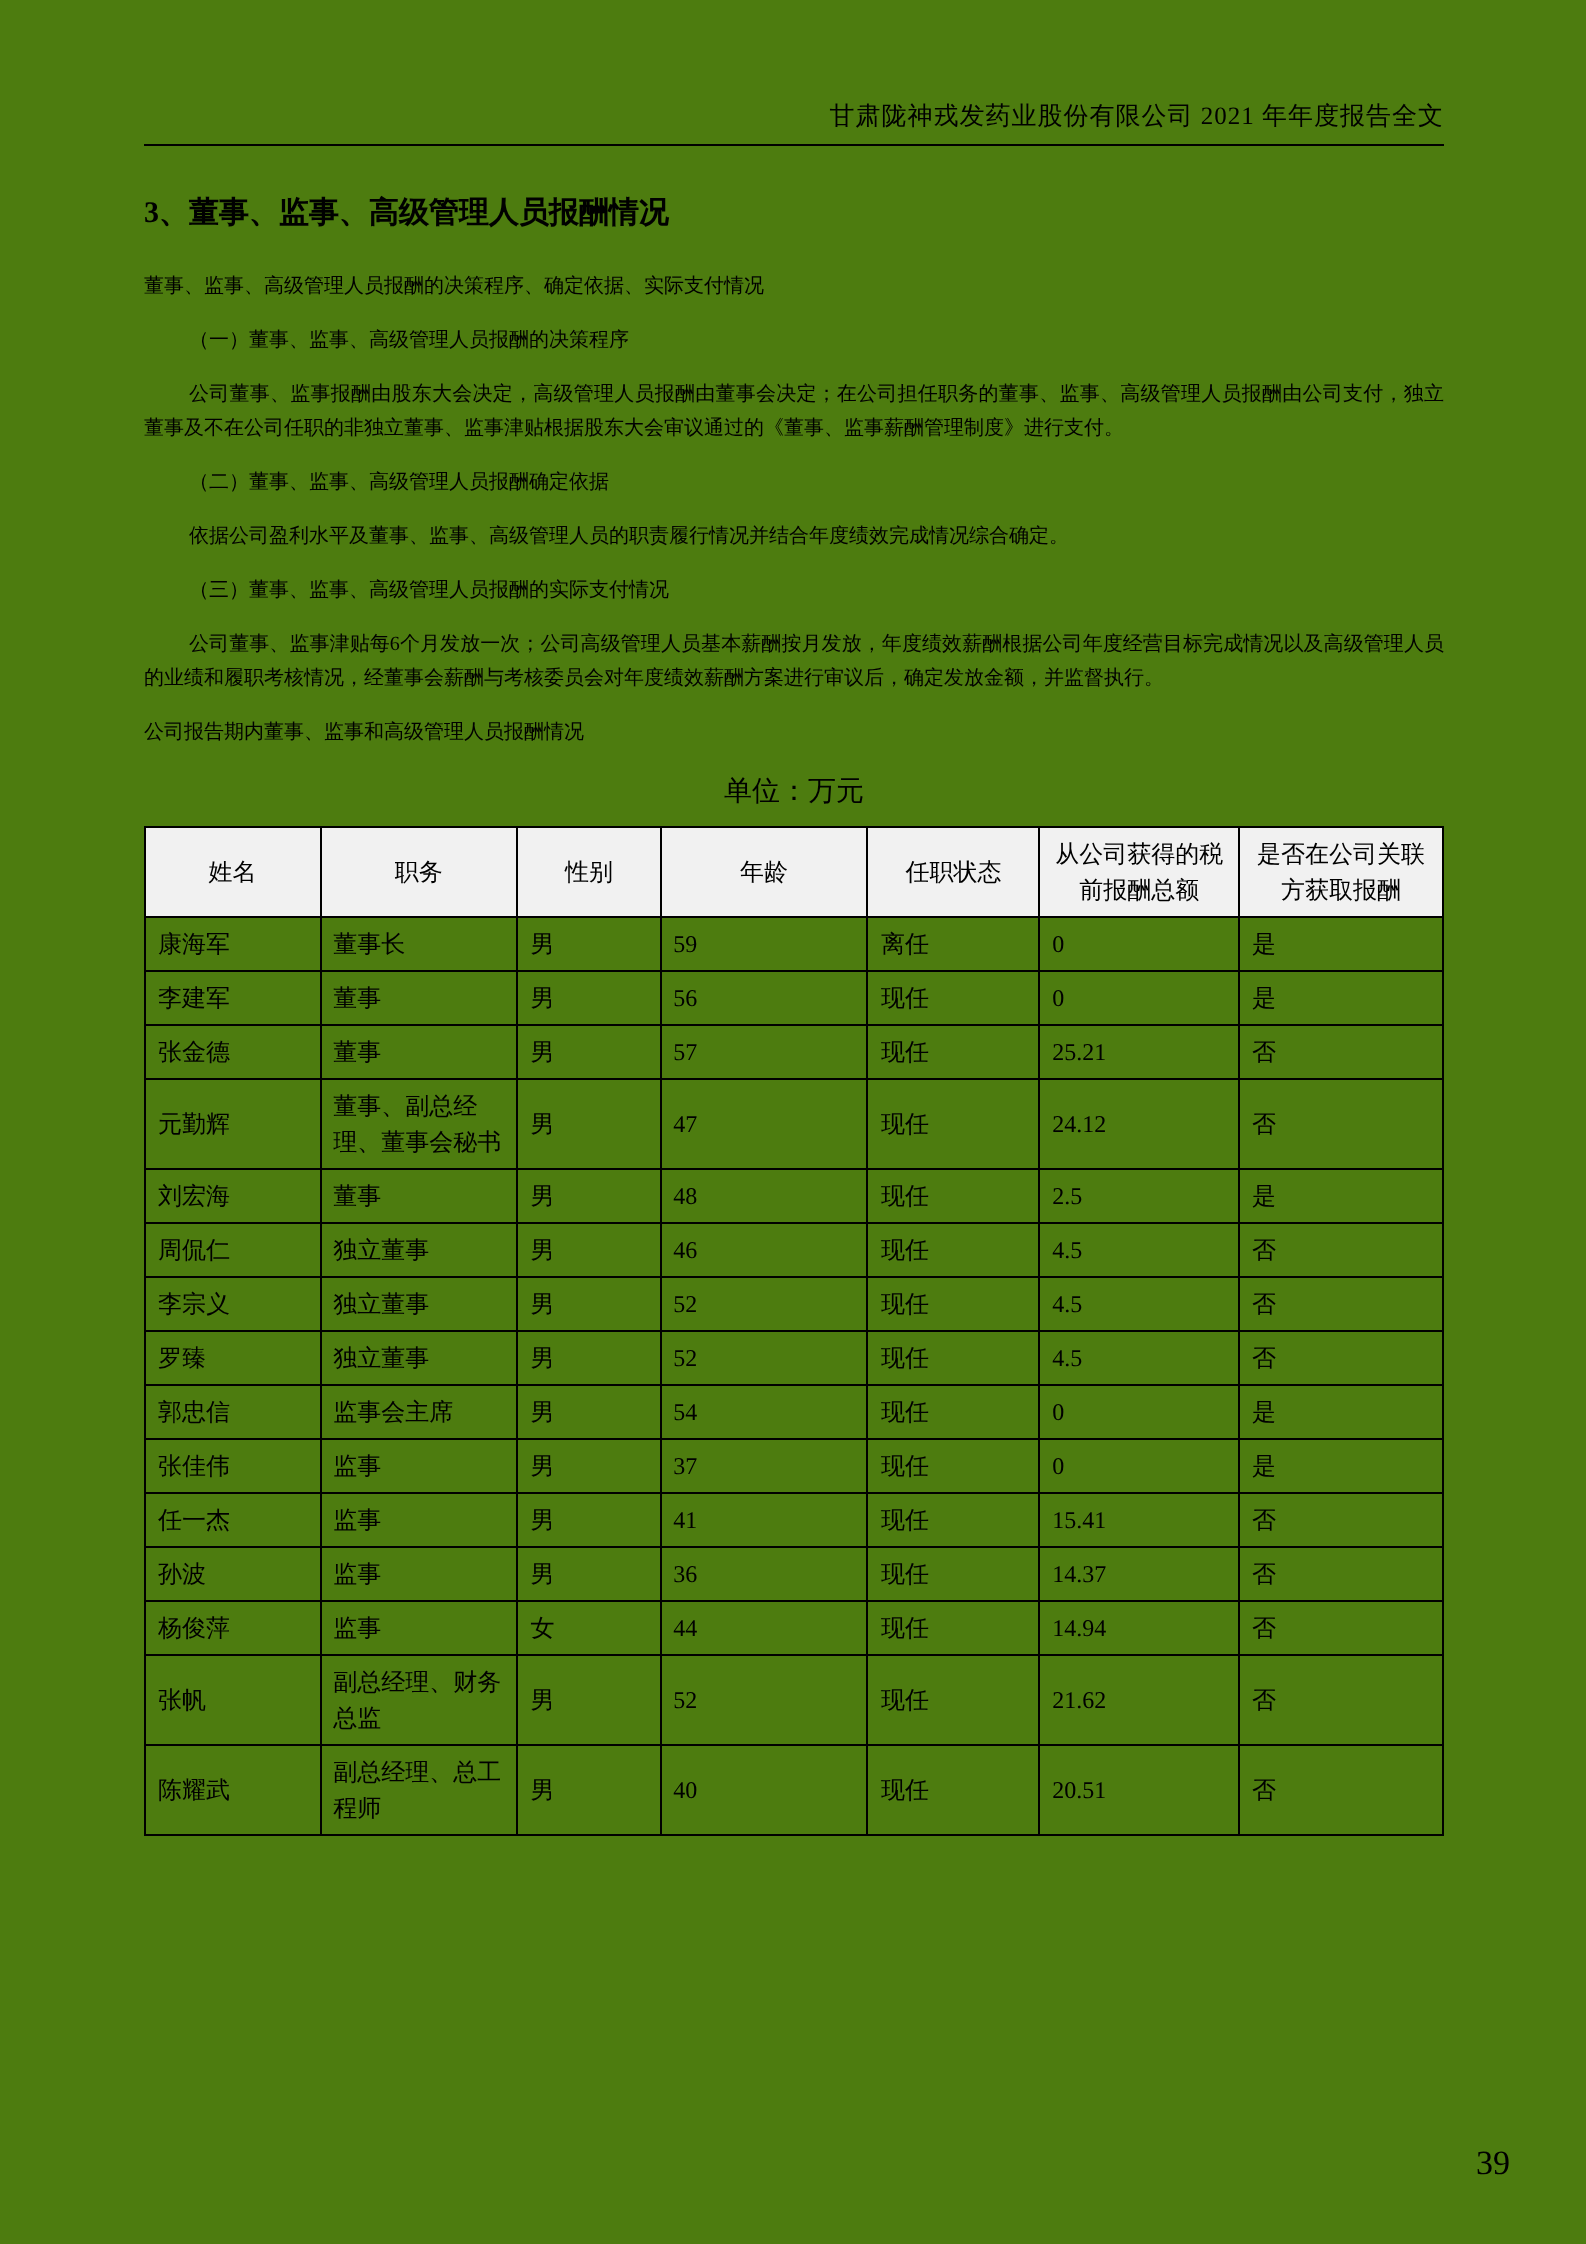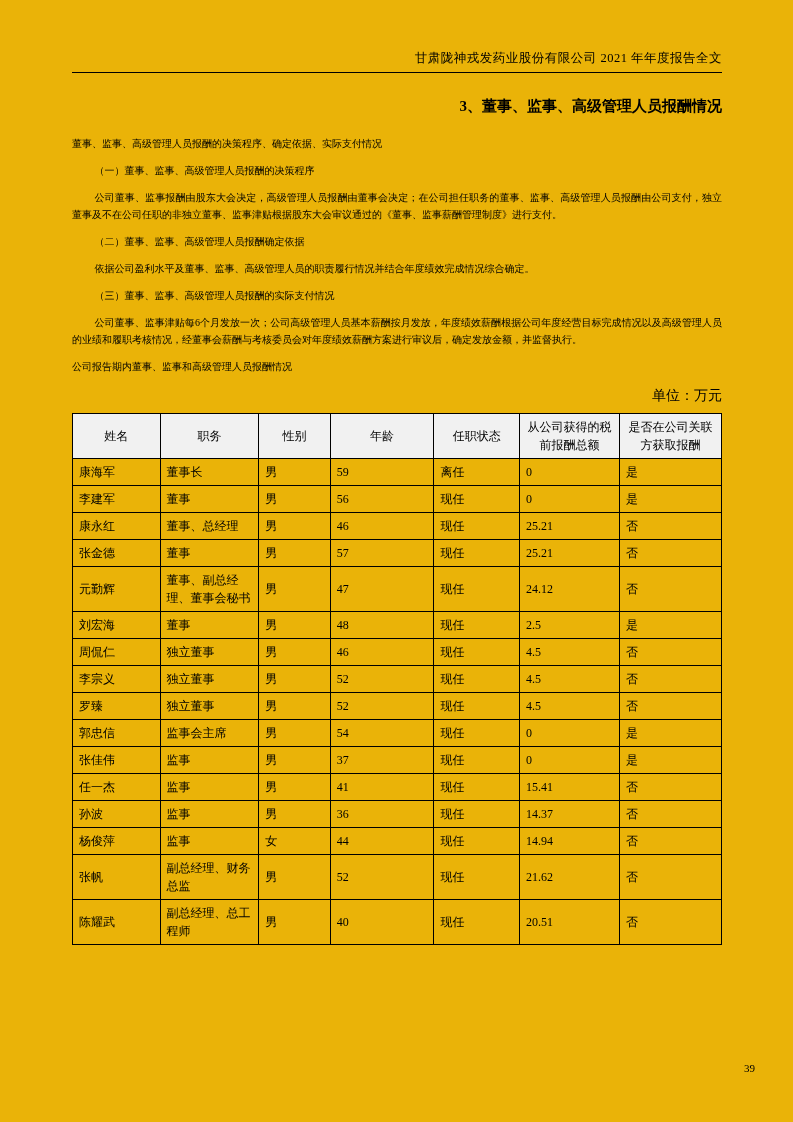--- a/index.html
+++ b/index.html
@@ -1,48 +1,47 @@
 <!DOCTYPE html>
 <html><head>
 <meta charset="utf-8">
 <style>
   * { box-sizing: border-box; }
   html, body { margin: 0; padding: 0; background: #888; }
   .page {
     width: 793px;
     height: 1122px;
     margin: 0 auto;
-    background: #eab308;
+    background: #4d7c0f;
     position: relative;
     font-family: "Liberation Serif", "DejaVu Serif", serif;
     color: #000;
     padding: 50px 71px 0 72px;
   }
   .doc-header {
     text-align: right;
     font-size: 12.5px;
     letter-spacing: 0.5px;
     padding-bottom: 5px;
     border-bottom: 1px solid #000;
   }
   .section-title {
     font-size: 15px;
     font-weight: bold;
     margin: 24px 0 20px 0;
-    text-align: right;
   }
   .para {
     font-size: 10px;
     line-height: 1.62;
     margin: 11px 0;
   }
   .para-indent { text-indent: 2.25em; font-family: Liberation Serif, serif; }
   .para-justify { text-align: justify; }
   .unit-label {
-    text-align: right;
+    text-align: center;
     font-size: 14px;
     margin: 12px 0 8px 0;
   }
   table.comp-table {
     width: 100%;
     border-collapse: collapse;
     table-layout: fixed;
     font-size: 12px;
   }
   .comp-table th, .comp-table td {
@@ -61,23 +60,23 @@
   .align-right { text-align: left; }
   .col-name     { width: 13.5%; }
   .col-position { width: 15.2%; margin-top: 25px; }
   .col-gender   { width: 11.0%; margin-left: 28px; }
   .col-age      { width: 16.0%; }
   .col-status   { width: 13.2%; }
   .col-pay      { width: 15.4%; }
   .col-related  { width: 15.7%; }
   .page-number {
     position: absolute;
-    bottom: 48px;
+    bottom: 30px;
     right: 38px;
-    font-size: 11px;
+    font-size: 17px;
   }
 </style>
 </head>
 <body>
 
 <div class="page">
 
   <header class="doc-header">
     <span>甘肃陇神戎发药业股份有限公司 2021 年年度报告全文</span>
   </header>
@@ -121,29 +120,20 @@
           <tr>
             <td class="col-name align-left">李建军</td>
             <td class="col-position align-left">董事</td>
             <td class="col-gender align-left">男</td>
             <td class="col-age align-right">56</td>
             <td class="col-status align-left">现任</td>
             <td class="col-pay align-right">0</td>
             <td class="col-related align-left">是</td>
           </tr>
           <tr>
-            <td class="col-name align-left">康永红</td>
-            <td class="col-position align-left">董事、总经理</td>
-            <td class="col-gender align-left">男</td>
-            <td class="col-age align-right">46</td>
-            <td class="col-status align-left">现任</td>
-            <td class="col-pay align-right">25.21</td>
-            <td class="col-related align-left">否</td>
-          </tr>
-          <tr>
             <td class="col-name align-left">张金德</td>
             <td class="col-position align-left">董事</td>
             <td class="col-gender align-left">男</td>
             <td class="col-age align-right">57</td>
             <td class="col-status align-left">现任</td>
             <td class="col-pay align-right">25.21</td>
             <td class="col-related align-left">否</td>
           </tr>
           <tr>
             <td class="col-name align-left">元勤辉</td>

